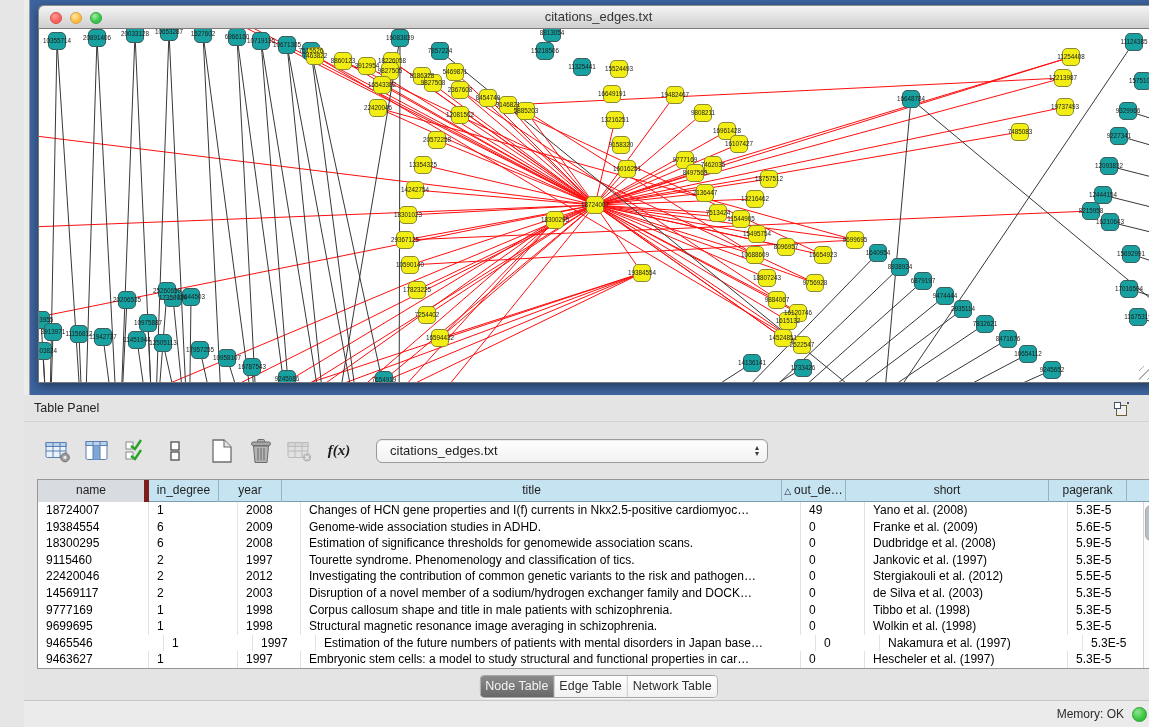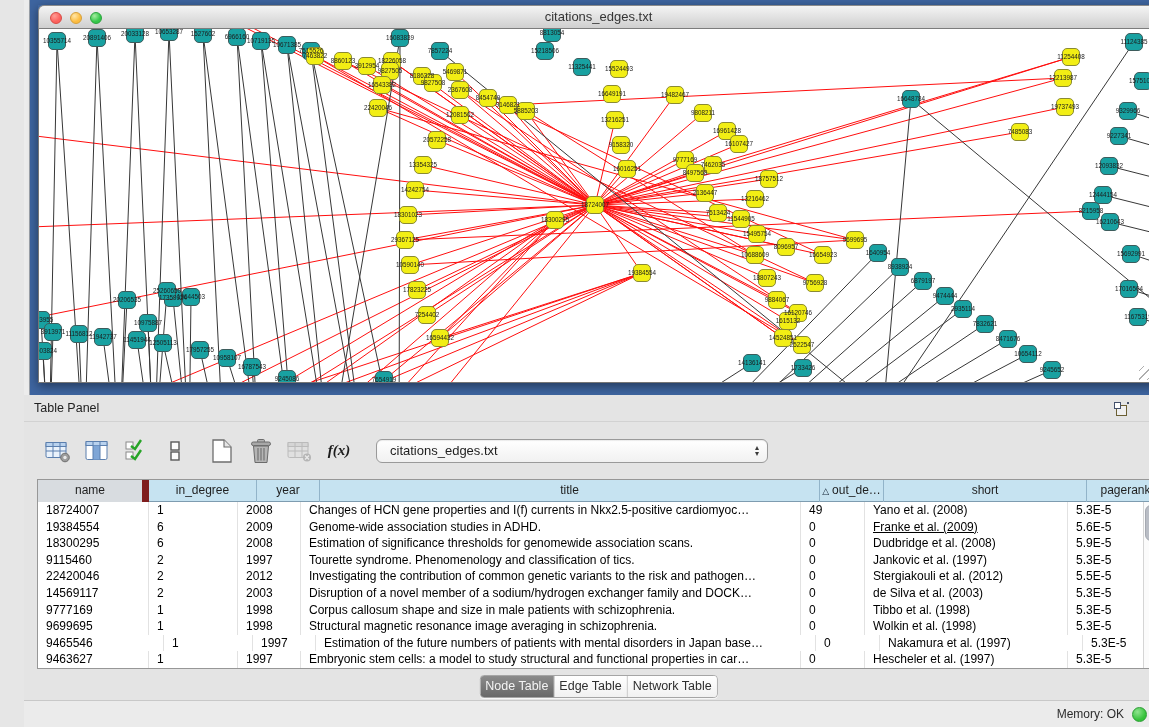--- a/index.html
+++ b/index.html
@@ -45,21 +45,21 @@
     background:linear-gradient(#ffffff,#f1f1f1);display:flex;align-items:center;padding:0 8px 0 13px;cursor:pointer;
     box-shadow:inset 0 1px 1px rgba(0,0,0,.08);}
   .combo-text{flex:1;font-size:13px;color:#1e1e1e;}
   .combo-arrows{display:flex;flex-direction:column;line-height:6px;font-size:8px;color:#3a3a3a;text-align:center;}
 
   .table-wrap{position:absolute;left:13px;top:84px;width:1123px;height:190px;box-sizing:border-box;
     border:1px solid #979797;background:#fff;overflow:hidden;}
   .thead{display:flex;height:22px;box-sizing:border-box;border-bottom:1px solid #7e9cb0;background:#c6e3f1;}
   .th{box-sizing:border-box;height:22px;line-height:21px;text-align:center;font-size:12px;color:#1e1e1e;
     border-right:1px solid #92b4c9;overflow:hidden;white-space:nowrap;flex:0 0 auto;cursor:pointer;}
-  .th.first{background:#d8dce0;border-right:7px solid #7f1d1d;}
+  .th.first{background:#d8dce0;border-right:5px solid #7f1d1d;}
   .sort-tri{font-size:9px;margin-right:3px;color:#123;}
   .tbody{position:relative;}
   .tr{display:flex;height:16.6px;line-height:16.6px;cursor:default;}
   .td{box-sizing:border-box;font-size:12px;color:#000;white-space:nowrap;overflow:hidden;
     border-right:1px solid #e2e2e2;padding-left:8px;flex:0 0 auto;}
   .vscroll{position:absolute;right:0;top:22px;bottom:0;width:15px;background:#fbfbfb;border-left:1px solid #d5d5d5;}
   .vthumb{position:absolute;left:1px;top:3px;width:11px;height:34px;border-radius:6px;background:#b9bdc5;border:1px solid #a5a9b1;}
 
   .tabs{position:absolute;left:50%;transform:translateX(-50%);top:280px;display:flex;height:21px;
     border:1px solid #a5a5a5;border-radius:4px;overflow:hidden;background:#fdfdfd;box-shadow:0 1px 0 rgba(255,255,255,.7);}
@@ -564,21 +564,21 @@
         <span class="combo-arrows">
           <span>▴</span>
             <span>▾</span>
         </span>
       </div>
     </div>
 
     <div class="table-wrap">
       <div class="thead" id="thead">
           <div class="th first" style="width: 111px;">name</div>
-          <div class="th" style="width: 108px;">in_degree</div>
+          <div class="th" style="width: 70px;">in_degree</div>
           <div class="th" style="width: 63px;">year</div>
           <div class="th" style="width: 500px;">title</div>
           <div class="th" style="width: 64px;"><span class="sort-tri">△</span>out_de…</div>
           <div class="th" style="width: 203px;">short</div>
           <div class="th" style="width: 78px;">pagerank</div>
         </div>
       <div class="tbody" id="tbody">
           <div class="tr">
             <div class="td" style="width: 111px;">18724007</div>
             <div class="td" style="width: 89px;">1</div>
@@ -587,21 +587,21 @@
             <div class="td" style="width: 64px;">49</div>
             <div class="td" style="width: 203px;">Yano et al. (2008)</div>
             <div class="td" style="width: 78px;">5.3E-5</div>
           </div>
           <div class="tr">
             <div class="td" style="width: 111px;">19384554</div>
             <div class="td" style="width: 89px;">6</div>
             <div class="td" style="width: 63px;">2009</div>
             <div class="td" style="width: 500px;">Genome-wide association studies in ADHD.</div>
             <div class="td" style="width: 64px;">0</div>
-            <div class="td" style="width: 203px; text-decoration: underline;">Franke et al. (2009)</div>
+            <div class="td" style="width: 203px;">Franke et al. (2009)</div>
             <div class="td" style="width: 78px;">5.6E-5</div>
           </div>
           <div class="tr">
             <div class="td" style="width: 111px;">18300295</div>
             <div class="td" style="width: 89px;">6</div>
             <div class="td" style="width: 63px;">2008</div>
             <div class="td" style="width: 500px;">Estimation of significance thresholds for genomewide association scans.</div>
             <div class="td" style="width: 64px;">0</div>
             <div class="td" style="width: 203px;">Dudbridge et al. (2008)</div>
             <div class="td" style="width: 78px;">5.9E-5</div>
@@ -630,21 +630,21 @@
             <div class="td" style="width: 63px;">2003</div>
             <div class="td" style="width: 500px;">Disruption of a novel member of a sodium/hydrogen exchanger family and DOCK…</div>
             <div class="td" style="width: 64px;">0</div>
             <div class="td" style="width: 203px;">de Silva et al. (2003)</div>
             <div class="td" style="width: 78px;">5.3E-5</div>
           </div>
           <div class="tr">
             <div class="td" style="width: 111px;">9777169</div>
             <div class="td" style="width: 89px;">1</div>
             <div class="td" style="width: 63px;">1998</div>
-            <div class="td" style="width: 500px;">Corpus callosum shape and size in male patients with schizophrenia.</div>
+            <div class="td" style="width: 500px;">Corpus callosum shape and title in male patients with schizophrenia.</div>
             <div class="td" style="width: 64px;">0</div>
             <div class="td" style="width: 203px;">Tibbo et al. (1998)</div>
             <div class="td" style="width: 78px;">5.3E-5</div>
           </div>
           <div class="tr">
             <div class="td" style="width: 111px;">9699695</div>
             <div class="td" style="width: 89px;">1</div>
             <div class="td" style="width: 63px;">1998</div>
             <div class="td" style="width: 500px;">Structural magnetic resonance image averaging in schizophrenia.</div>
             <div class="td" style="width: 64px;">0</div>

